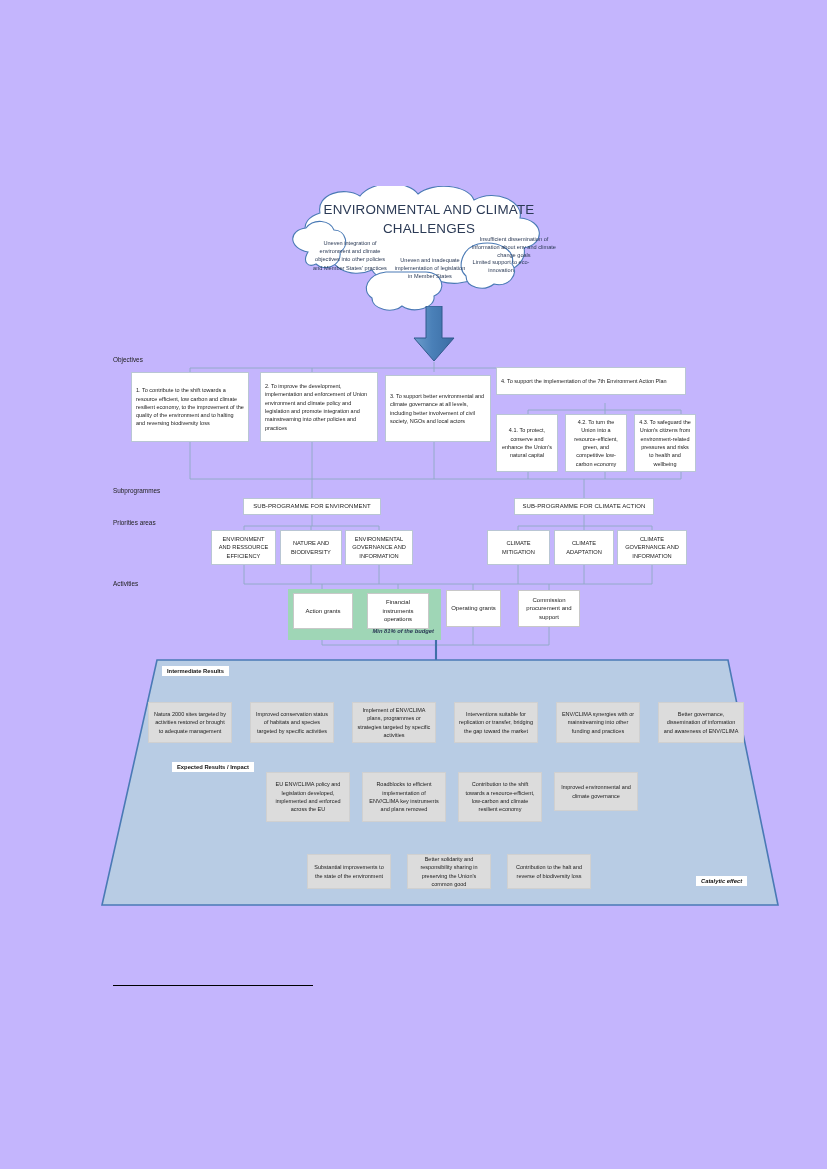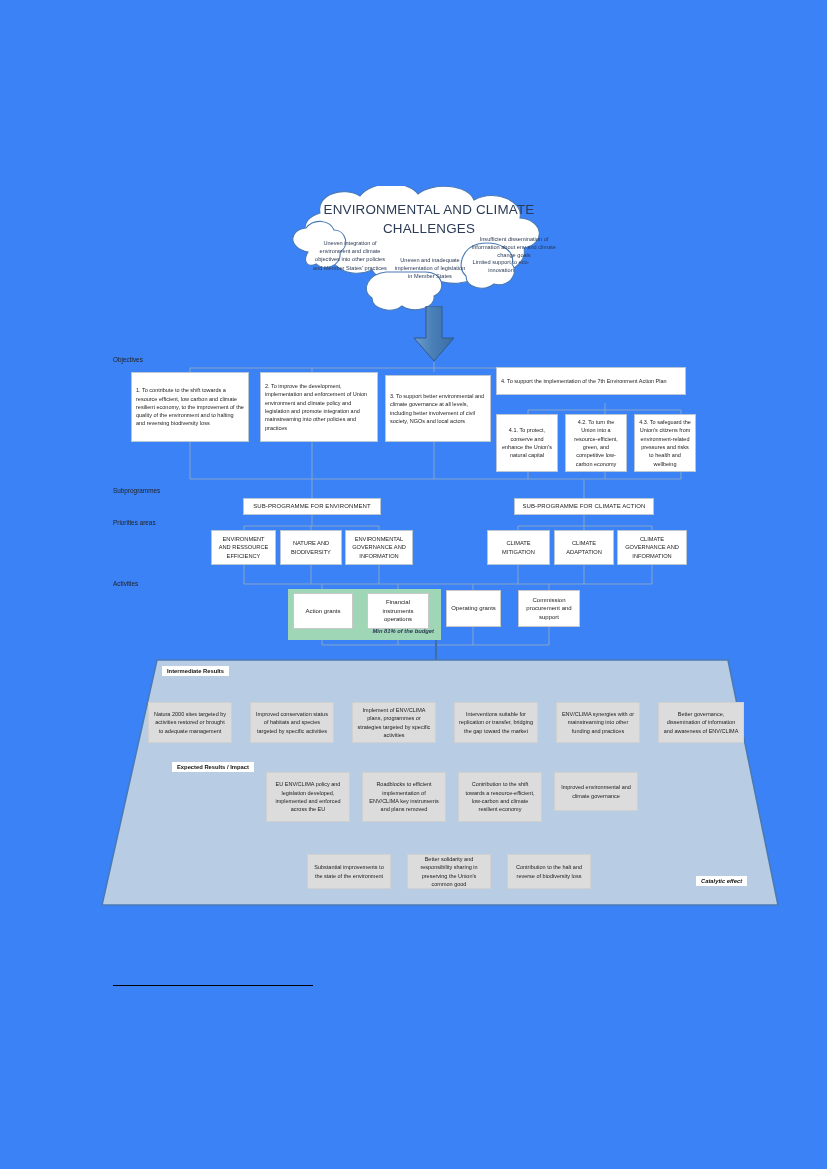--- a/index.html
+++ b/index.html
@@ -1,21 +1,21 @@
 <!DOCTYPE html>
 <html><head>
 <meta charset="utf-8">
 <style>
   html,body{margin:0;padding:0;background:#ffffff;}
   body{
     width:827px;height:1169px;position:relative;overflow:hidden;
     font-family:"Liberation Sans","DejaVu Sans",sans-serif;
     color:#1a1a1a;
   }
-  .page{position:absolute;inset:0;background:#3b82f6;}
+  .page{position:absolute;inset:0;background:#c4b5fd;}
 
   
   #cloud-group{position:absolute;left:272px;top:186px;width:310px;height:130px;}
   #cloud-group svg{position:absolute;left:0;top:0;}
   .cloud-title{
     position:absolute;left:40px;top:14px;width:234px;
     text-align:center;font-size:13.4px;letter-spacing:.2px;line-height:19px;
     color:#2b3a55;font-weight:400;
   }
   .cloud-note{

